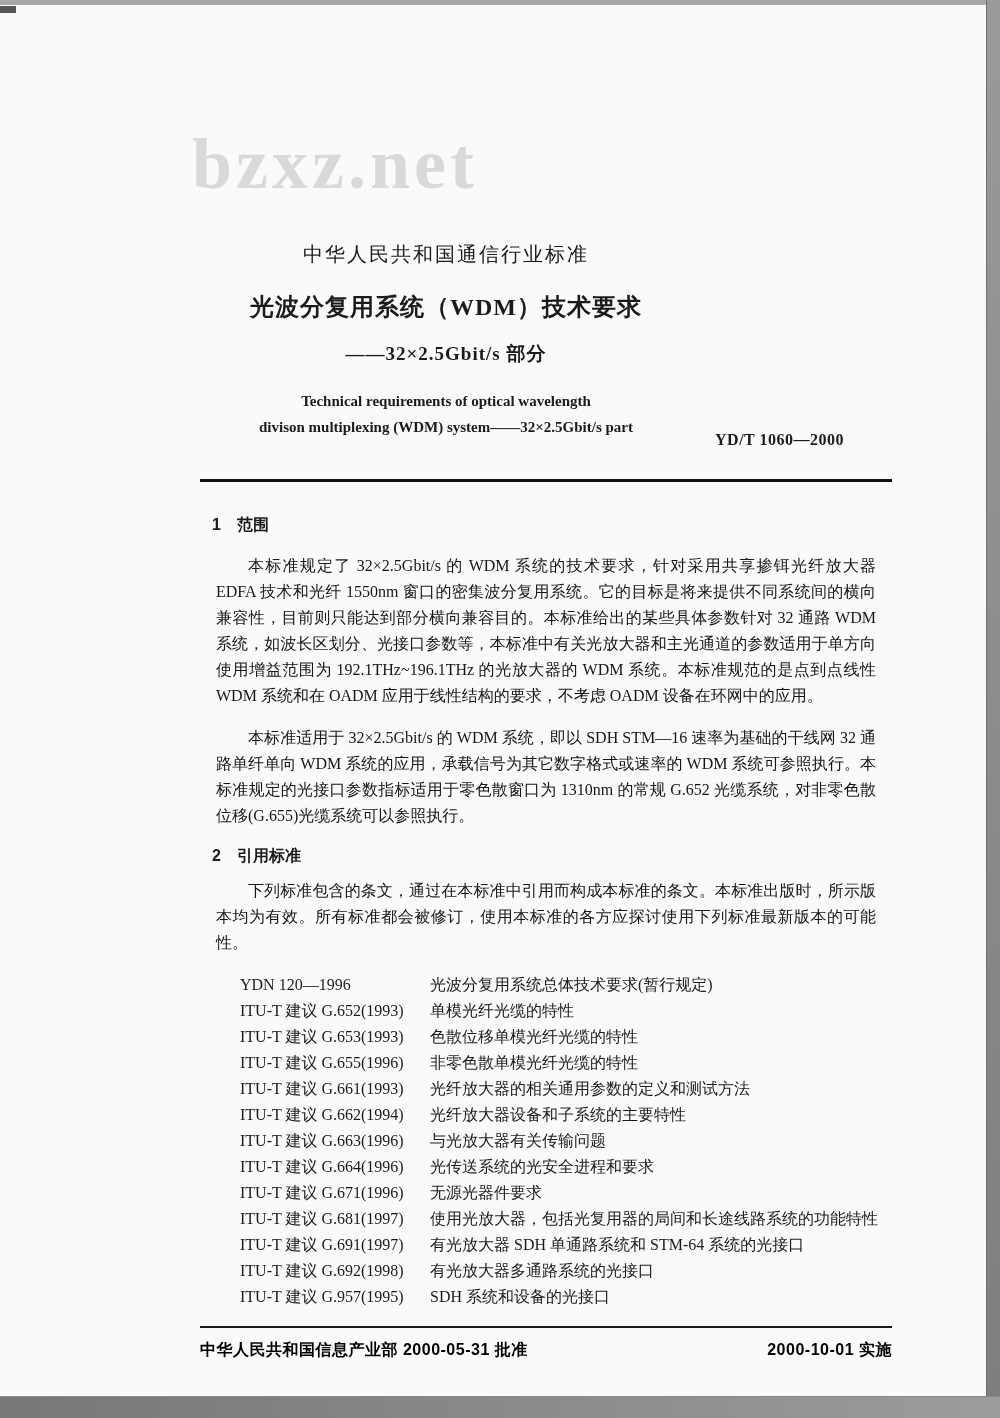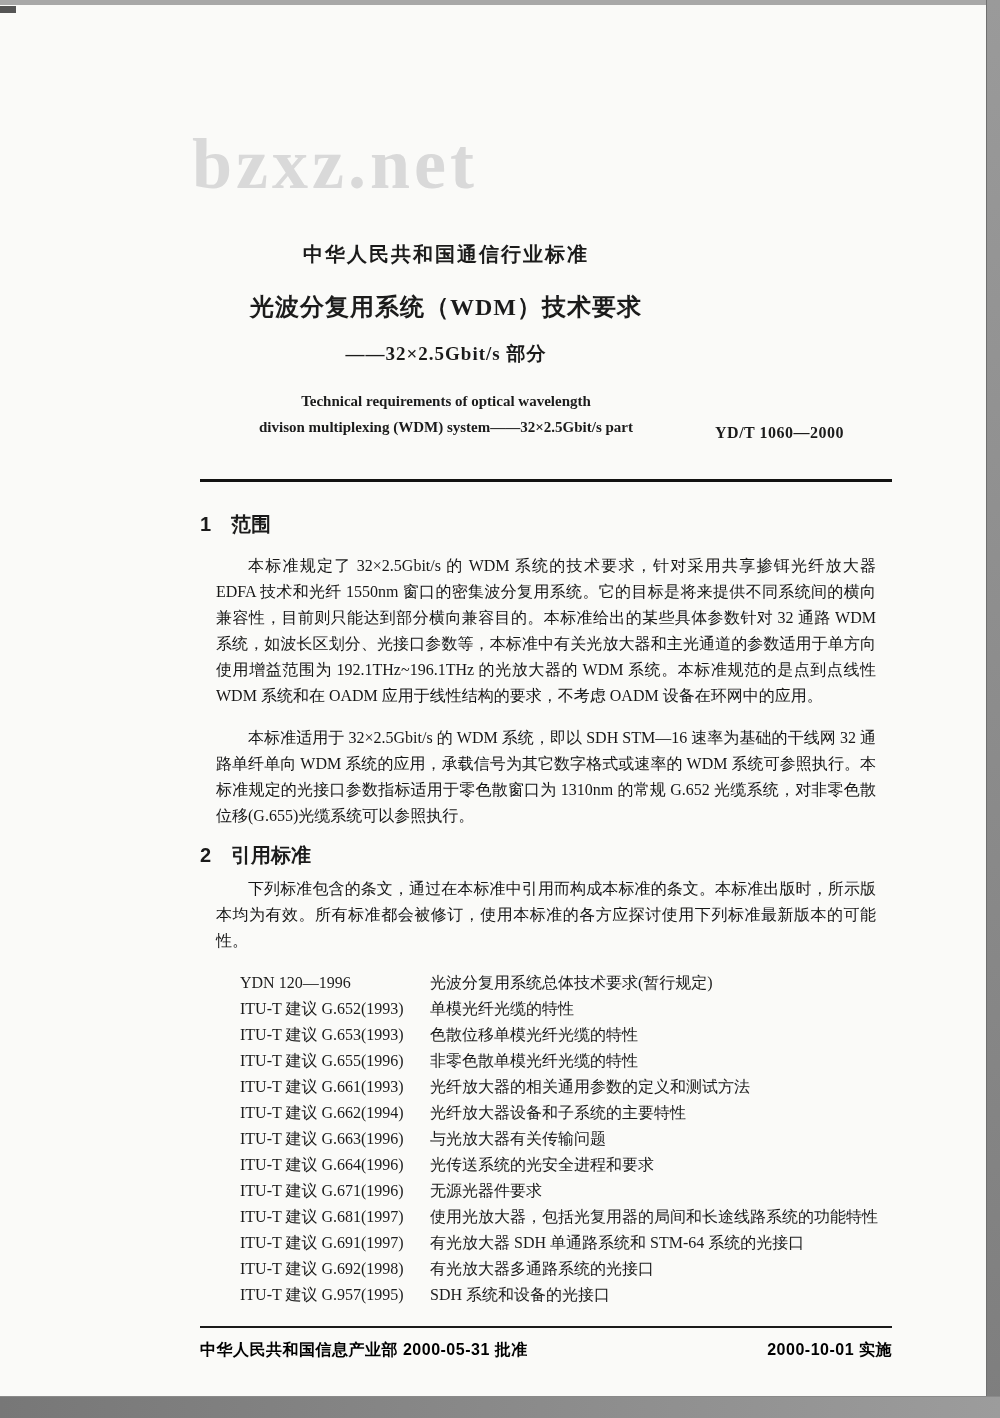--- a/index.html
+++ b/index.html
@@ -25,32 +25,32 @@
     position:absolute; left:192px; top:128px;
     font-size:72px; font-weight:bold; letter-spacing:4px;
     color:#d9d9d9; line-height:1;
     font-family:"Liberation Serif","DejaVu Serif",serif;
   }
 
   .content { position:absolute; left:200px; top:0; width:692px; color:#1b1b1b; }
 
   .center-narrow { text-align:center; padding-right:200px; }
 
-  .std-type { margin-top:242px; font-size:20px; line-height:24px; font-weight:bold; letter-spacing:2px; }
+  .std-type { margin-top:242px; font-size:20px; line-height:24px; font-weight:normal; letter-spacing:2px; }
   .title-cn { margin:26px 0 0 0; font-size:24px; line-height:30px; font-weight:bold; letter-spacing:1px; }
   .subtitle-cn { margin-top:20px; font-size:19px; line-height:24px; font-weight:bold; letter-spacing:1px; }
   .title-en-1 { margin-top:26px; font-size:15px; line-height:19px; font-weight:bold; }
   .title-en-2 { margin-top:7px; font-size:15px; line-height:19px; font-weight:bold; position:relative; }
-  .std-no { position:absolute; right:48px; top:5px; font-size:16px; font-weight:bold; letter-spacing:0.5px; }
+  .std-no { position:absolute; right:48px; top:12px; font-size:16px; font-weight:bold; letter-spacing:0.5px; }
 
   .rule-thick { margin:42px 0 0 0; border:none; border-top:3px solid #121212; height:0; }
 
   .sec-heading {
     font-family:"Liberation Sans","DejaVu Sans",sans-serif;
-    font-size:20px; line-height:21px; font-weight:bold; margin:0;
+    font-size:16px; line-height:21px; font-weight:bold; margin:12px;
   }
   .sec-heading.h1 { margin-top:32px; }
   .sec-heading.h2 { margin-top:12px; }
 
   .body-p {
     margin:16px; font-size:16px; line-height:26px;
     text-align:justify; text-indent:2em; color:#161616;
   }
   .body-p.p1 { margin-top:18px; }
   .body-p.p2 { margin-top:1px; }

